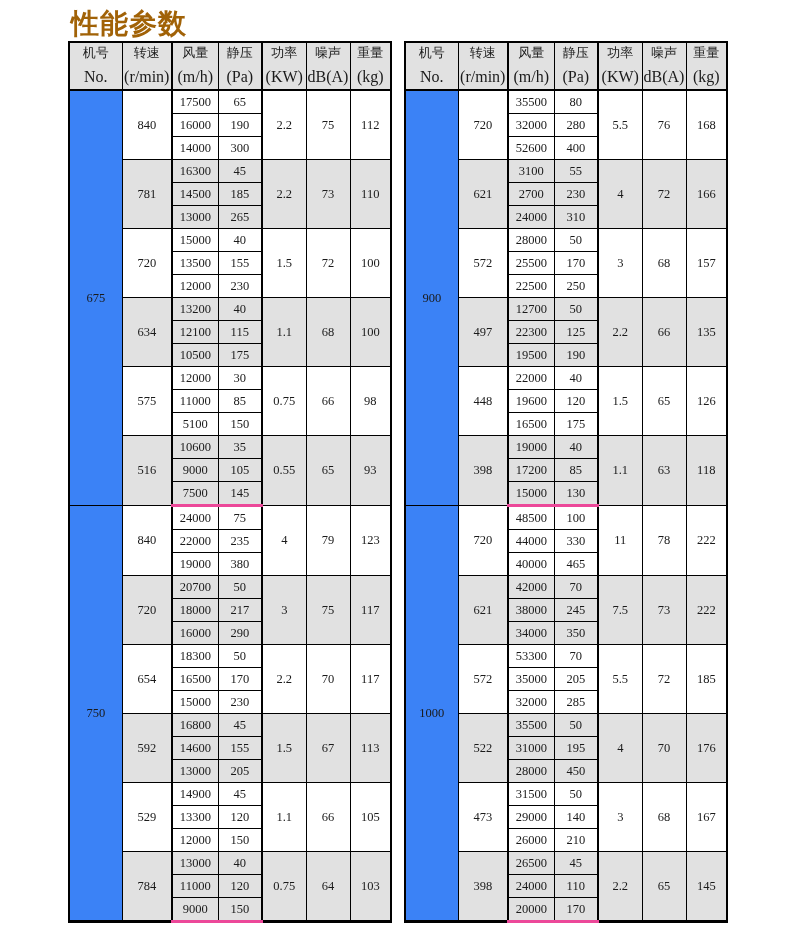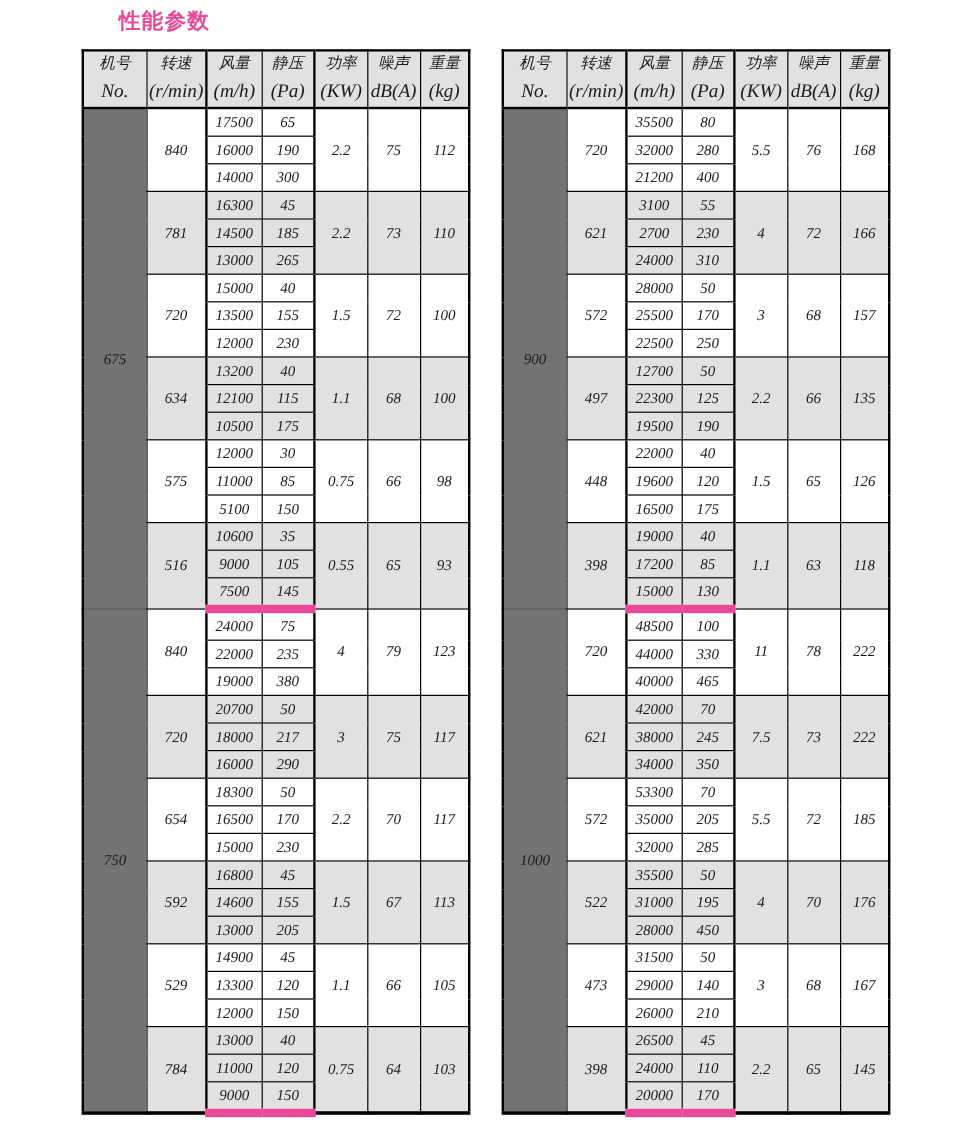--- a/index.html
+++ b/index.html
@@ -4,27 +4,26 @@
 <style>
   html,body{margin:0;padding:0;}
   body{
     width:800px;height:950px;background:#ffffff;
     font-family:"Liberation Serif", serif;color:#1a1a1a;
     position:relative;overflow:hidden;
   }
   .title{
     position:absolute;left:71px;top:5px;
     font-family:"Liberation Sans", sans-serif;
-    font-size:18px;font-weight:bold;color:#ec4899;
+    font-size:28px;font-weight:bold;color:#a16207;
     letter-spacing:1px;
-    margin-left:28px;
   }
   .tables{
     position:absolute;left:68px;top:41px;
-    display:flex;gap:26px;font-style:italic;
+    display:flex;gap:12px;
   }
   table.perf{
     border-collapse:collapse;table-layout:fixed;width:322px;
     border:2px solid #000;border-bottom:3px solid #000;
   }
   table.perf th, table.perf td{
     border:1px solid #000;text-align:center;vertical-align:middle;
     padding:0;overflow:hidden;white-space:nowrap;
     font-size:12.5px;color:#1a1a1a;
   }
@@ -32,22 +31,22 @@
     height:45px;background:#e1e1e1;font-weight:normal;
     border-bottom:2px solid #000;line-height:1.6;
   }
   th .zh{display:block;font-size:13px;}
   th .en{display:block;font-size:16px;}
   table.perf td{height:22px;}
   .c-vol{border-left:2px solid #000 !important;}
   .c-prs{border-right:2px solid #000 !important;}
   td.thick-bot{border-bottom:2px solid #000;}
   tr.shaded td{background:#e1e1e1;}
-  td.c-model{background:#737373;vertical-align:middle;}
-  tr.sec-last td{border-bottom:7px solid #ec4899;}
+  td.c-model{background:#3b82f6;vertical-align:middle;}
+  tr.sec-last td{border-bottom:3px solid #ec4899;}
   
   td.pad-675{padding-top:180px;}
   td.pad-900{padding-top:174px;}
   td.pad-750{padding-top:6px;margin-top:20px;}
   td.pad-1000{padding-top:132px;}
 </style>
 </head>
 <body>
 
 <div class="page">
@@ -342,21 +341,21 @@
             <td class="c-prs">80</td>
             <td class="c-pow" rowspan="3">5.5</td>
             <td class="c-noise" rowspan="3">76</td>
             <td class="c-wt" rowspan="3">168</td>
           </tr>
           <tr>
             <td class="c-vol thick-bot">32000</td>
             <td class="c-prs thick-bot">280</td>
           </tr>
           <tr>
-            <td class="c-vol">21200</td>
+            <td class="c-vol">52600</td>
             <td class="c-prs">400</td>
           </tr>
           <tr class="shaded">
             <td class="c-speed" rowspan="3">621</td>
             <td class="c-vol">3100</td>
             <td class="c-prs">55</td>
             <td class="c-pow" rowspan="3">4</td>
             <td class="c-noise" rowspan="3">72</td>
             <td class="c-wt" rowspan="3">166</td>
           </tr>

